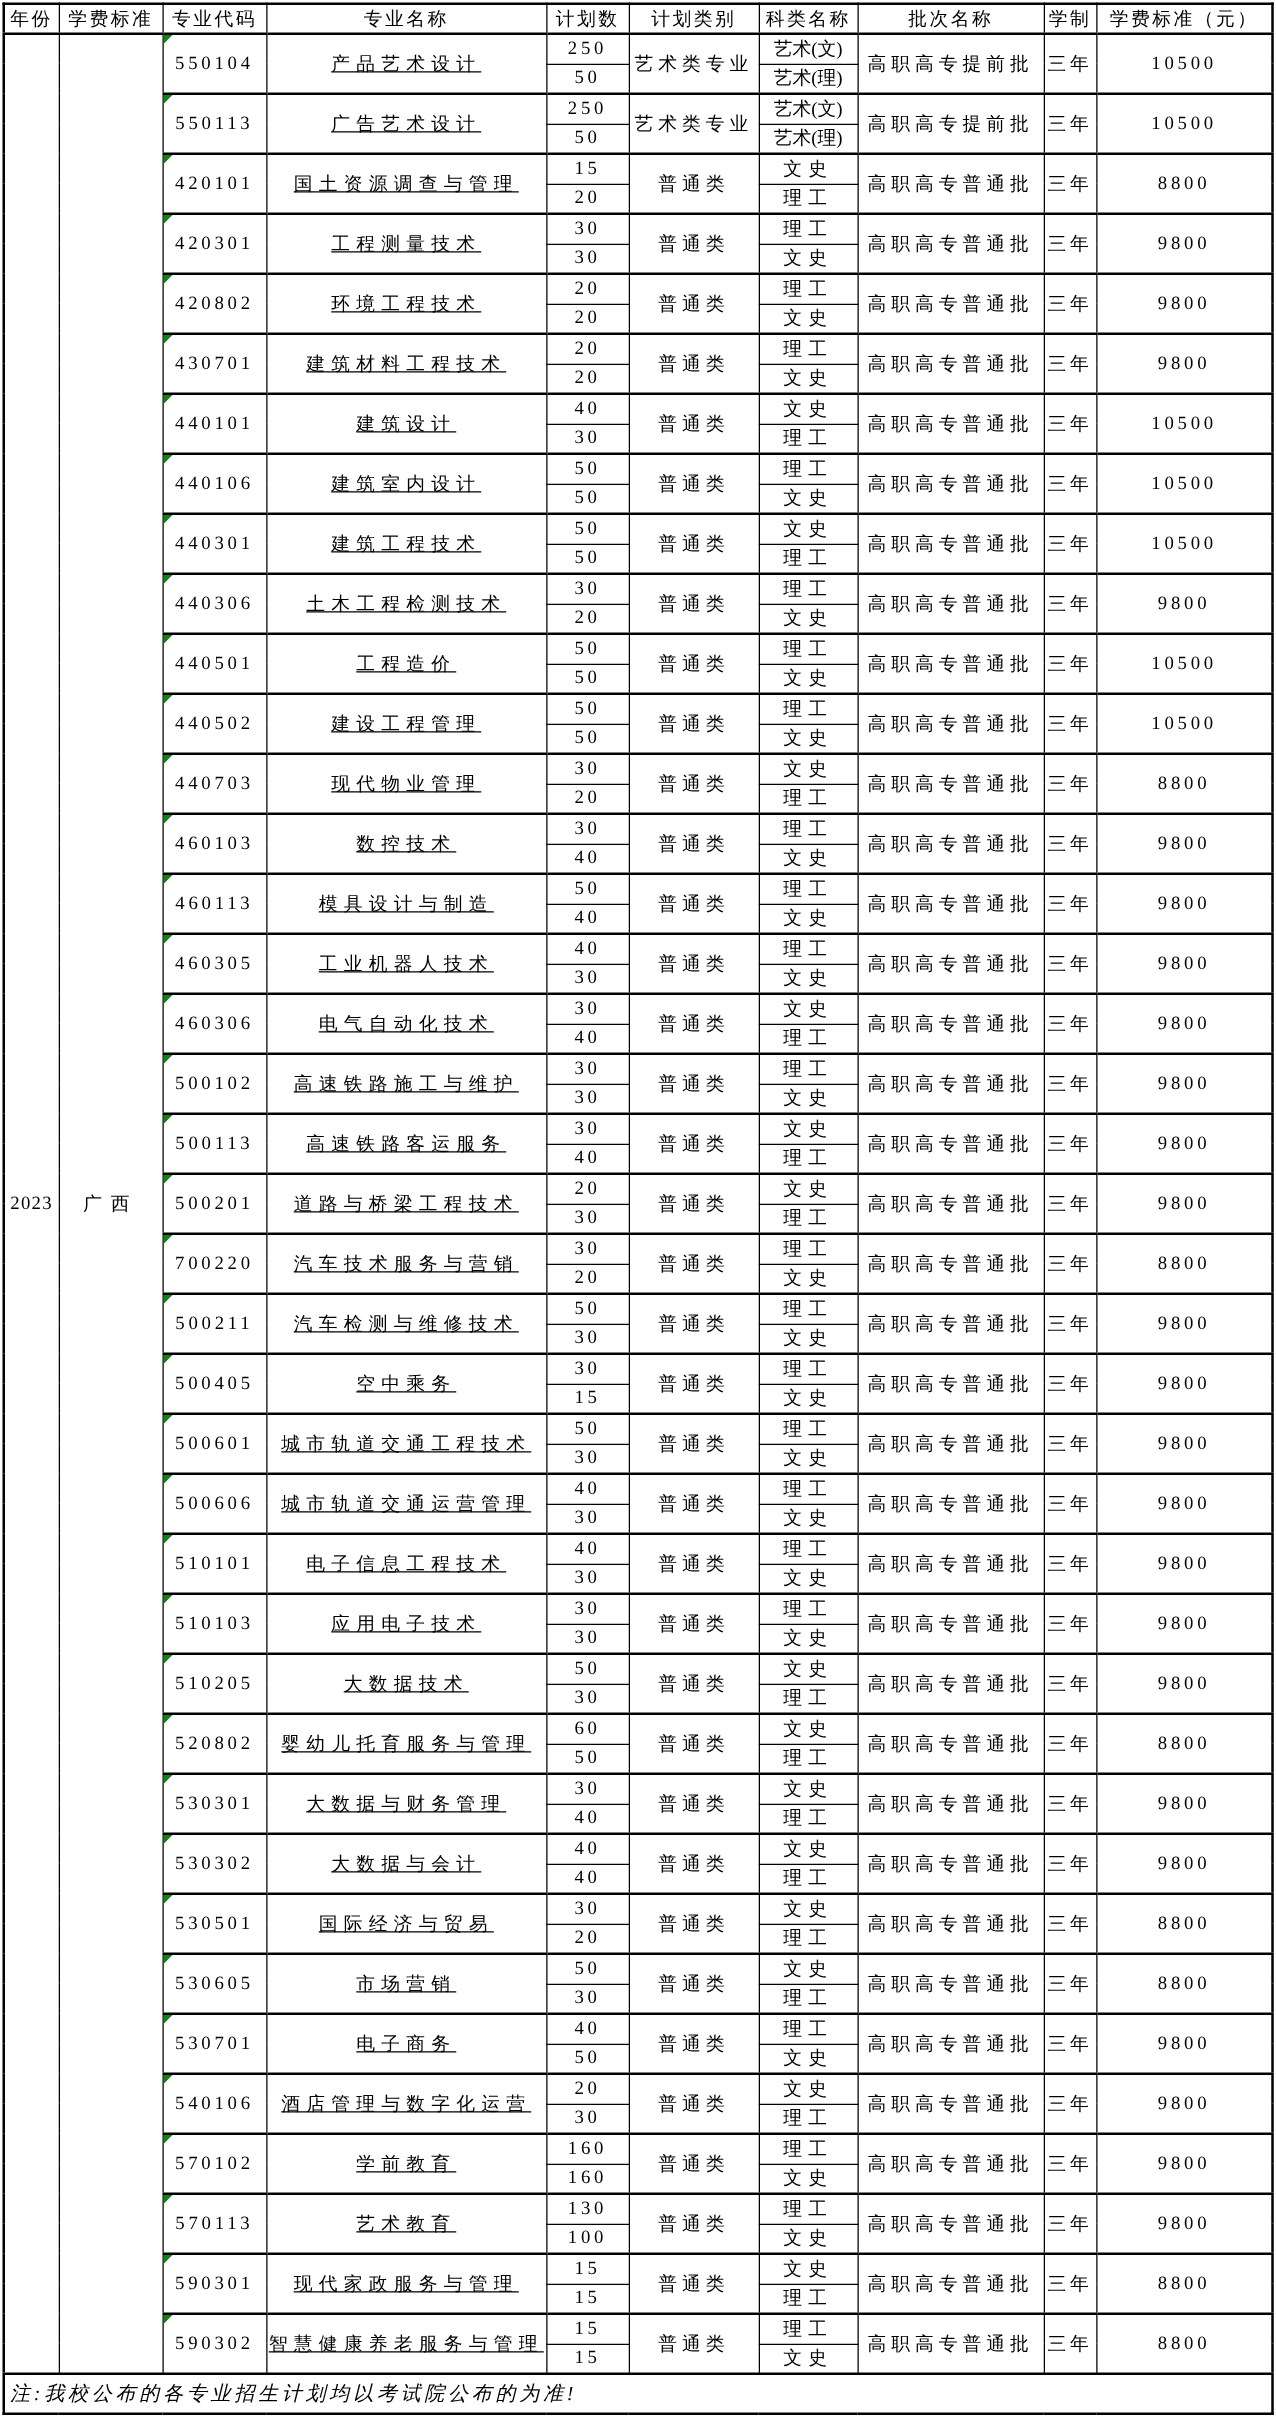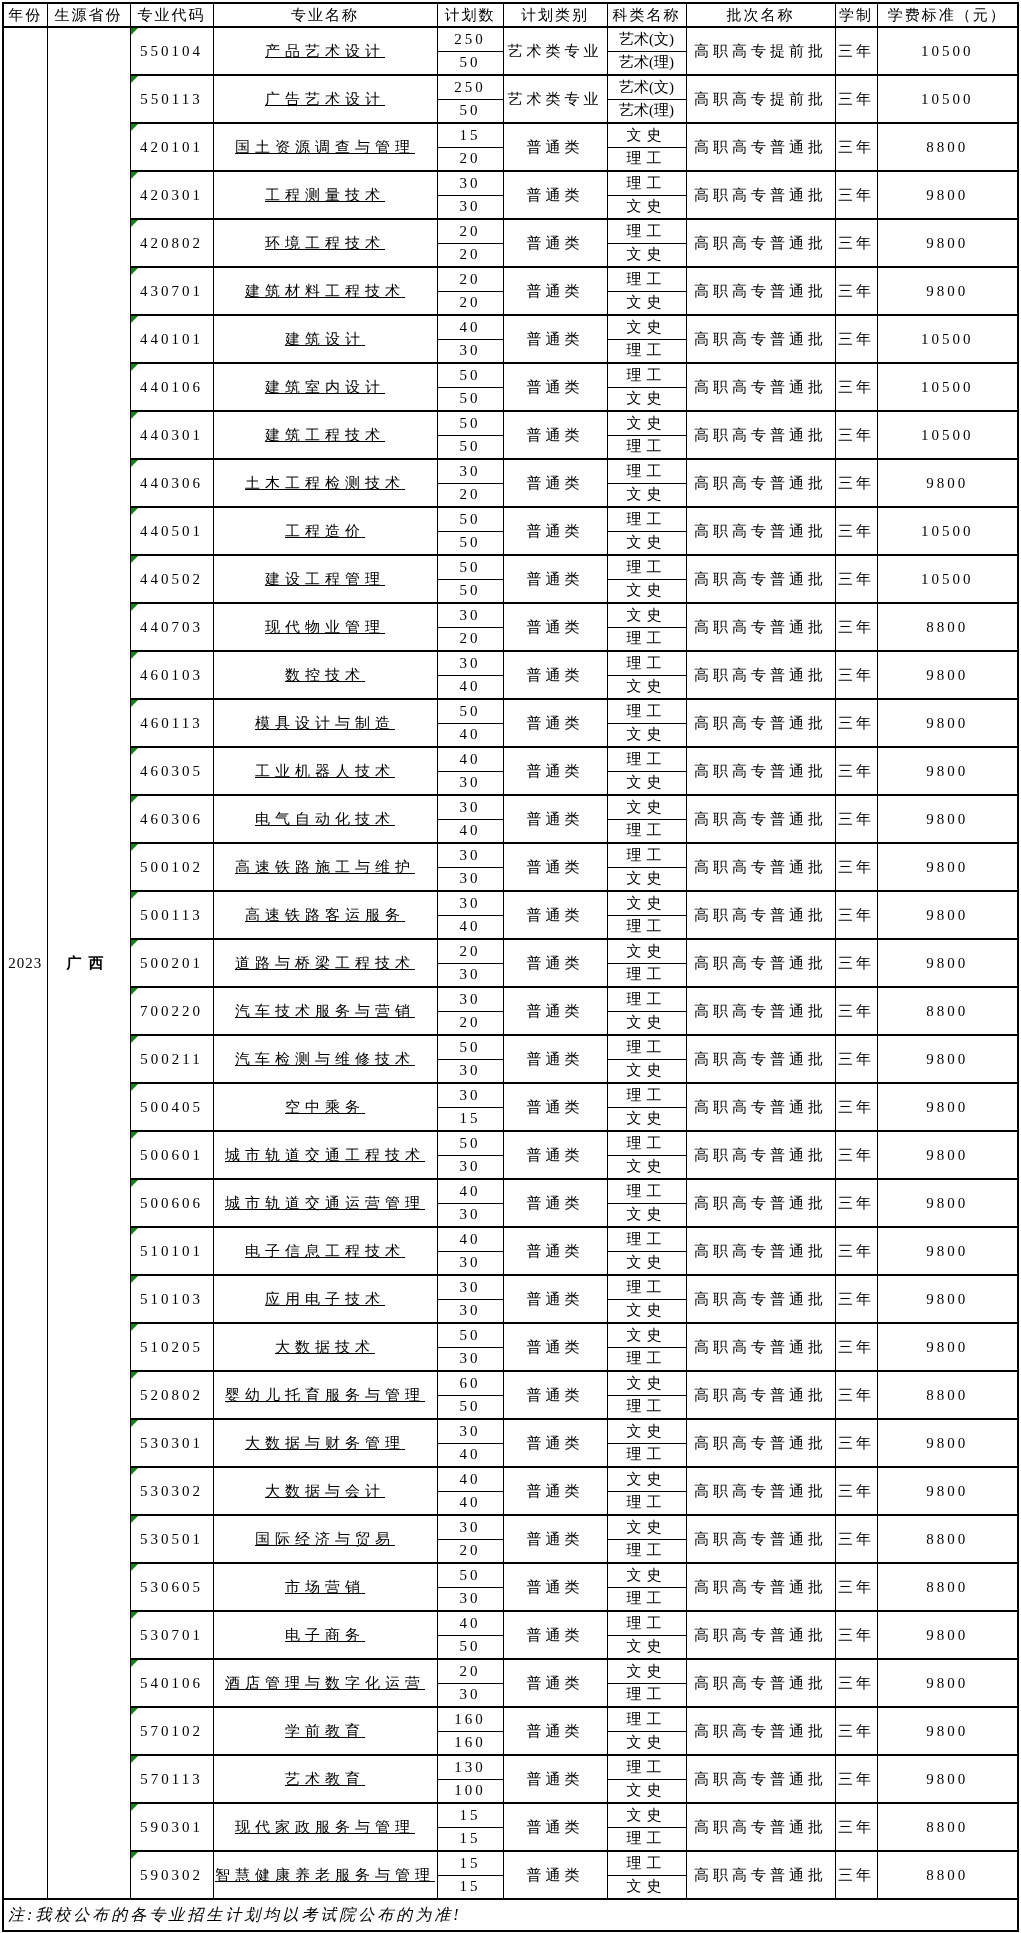--- a/index.html
+++ b/index.html
@@ -27,21 +27,21 @@
     font-weight: normal;
     white-space: nowrap;
     overflow: hidden;
   }
   thead tr { height: 24px; }
   thead th { letter-spacing: 2px; }
   tbody tr { height: 24px; }
   tbody tr.rt > td { border-top-width: 2px; }
 
   .c-year { letter-spacing: 1px; }
-  .c-prov { letter-spacing: 7px; font-weight: bold; }
+  .c-prov { letter-spacing: 7px; }
   .c-code { position: relative; letter-spacing: 3px; }
   .c-name { letter-spacing: 5px; text-decoration: underline; }
   .c-plan { letter-spacing: 3px; }
   .c-cat  { letter-spacing: 4px; font-family: Liberation Serif, serif; }
   .c-subj { letter-spacing: 0; }
   .c-subj.sp { letter-spacing: 5px; }
   .c-batch{ letter-spacing: 4px; margin-left: 48px; }
   .c-dur  { letter-spacing: 3px; }
   .c-fee  { letter-spacing: 3px; border-radius: 19px; }
 
@@ -73,21 +73,21 @@
       <col style="width:66px">
       <col style="width:104px">
     <col style="width:79px">
       <col style="width:149px">
       <col style="width:42px">
     <col style="width:141px">
   </colgroup>
   <thead>
     <tr>
       <th>年份</th>
-      <th>生源省份</th>
+      <th>学费标准</th>
       <th>专业代码</th>
       <th>专业名称</th>
       <th>计划数</th>
       <th>计划类别</th>
       <th>科类名称</th>
       <th>批次名称</th>
       <th>学制</th>
       <th>学费标准（元）</th>
     </tr>
   </thead>

